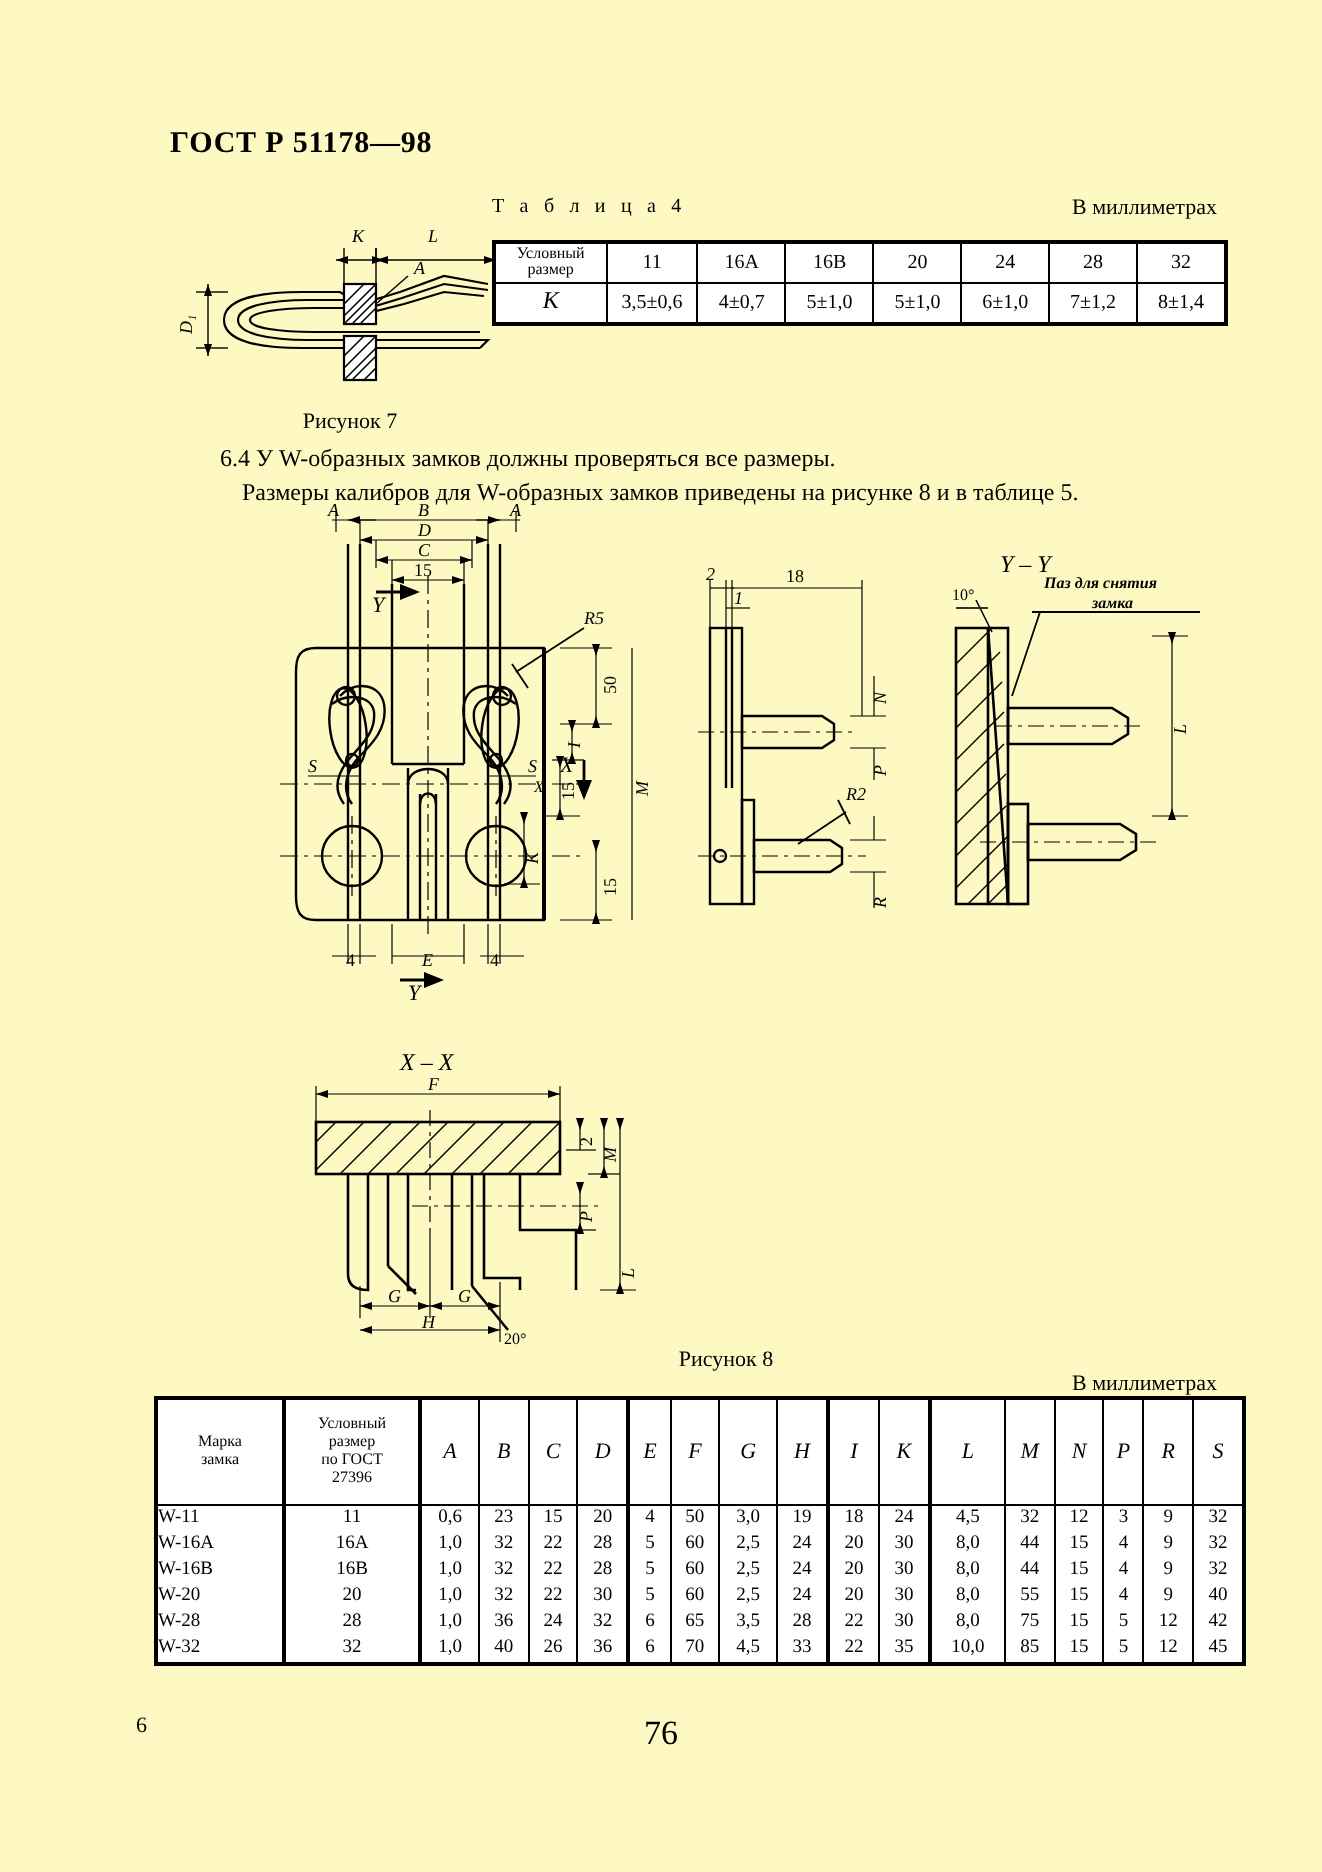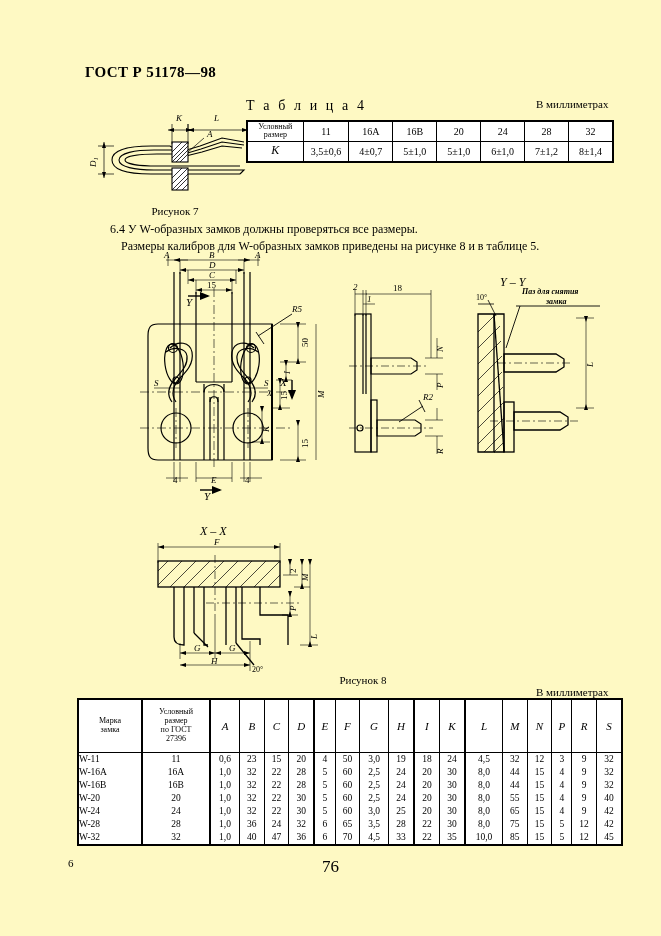--- a/index.html
+++ b/index.html
@@ -25,21 +25,21 @@
     left: 85px;
     top: 64px;
     font-size: 15px;
     font-weight: bold;
     letter-spacing: 0.4px;
   }
 
   
   .tbl-caption {
     position: absolute;
-    font-size: 14px;
+    font-size: 10px;
     letter-spacing: 2.6px;
   }
   .units-note {
     position: absolute;
     font-size: 11px;
   }
   .fig-caption {
     position: absolute;
     font-size: 11px;
     text-align: center;
@@ -743,40 +743,20 @@
             <td class="sep-left">20</td>
             <td>30</td>
             <td class="sep-left">8,0</td>
             <td>55</td>
             <td>15</td>
             <td>4</td>
             <td>9</td>
             <td>40</td>
           </tr>
           <tr>
-            <td class="mark">W-24</td>
-            <td class="sep-left">24</td>
-            <td class="sep-left">1,0</td>
-            <td>32</td>
-            <td>22</td>
-            <td>30</td>
-            <td class="sep-left">5</td>
-            <td>60</td>
-            <td>3,0</td>
-            <td>25</td>
-            <td class="sep-left">20</td>
-            <td>30</td>
-            <td class="sep-left">8,0</td>
-            <td>65</td>
-            <td>15</td>
-            <td>4</td>
-            <td>9</td>
-            <td>42</td>
-          </tr>
-          <tr>
             <td class="mark">W-28</td>
             <td class="sep-left">28</td>
             <td class="sep-left">1,0</td>
             <td>36</td>
             <td>24</td>
             <td>32</td>
             <td class="sep-left">6</td>
             <td>65</td>
             <td>3,5</td>
             <td>28</td>
@@ -787,21 +767,21 @@
             <td>15</td>
             <td>5</td>
             <td>12</td>
             <td>42</td>
           </tr>
           <tr>
             <td class="mark">W-32</td>
             <td class="sep-left">32</td>
             <td class="sep-left">1,0</td>
             <td>40</td>
-            <td>47</td>
+            <td>26</td>
             <td>36</td>
             <td class="sep-left">6</td>
             <td>70</td>
             <td>4,5</td>
             <td>33</td>
             <td class="sep-left">22</td>
             <td>35</td>
             <td class="sep-left">10,0</td>
             <td>85</td>
             <td>15</td>

